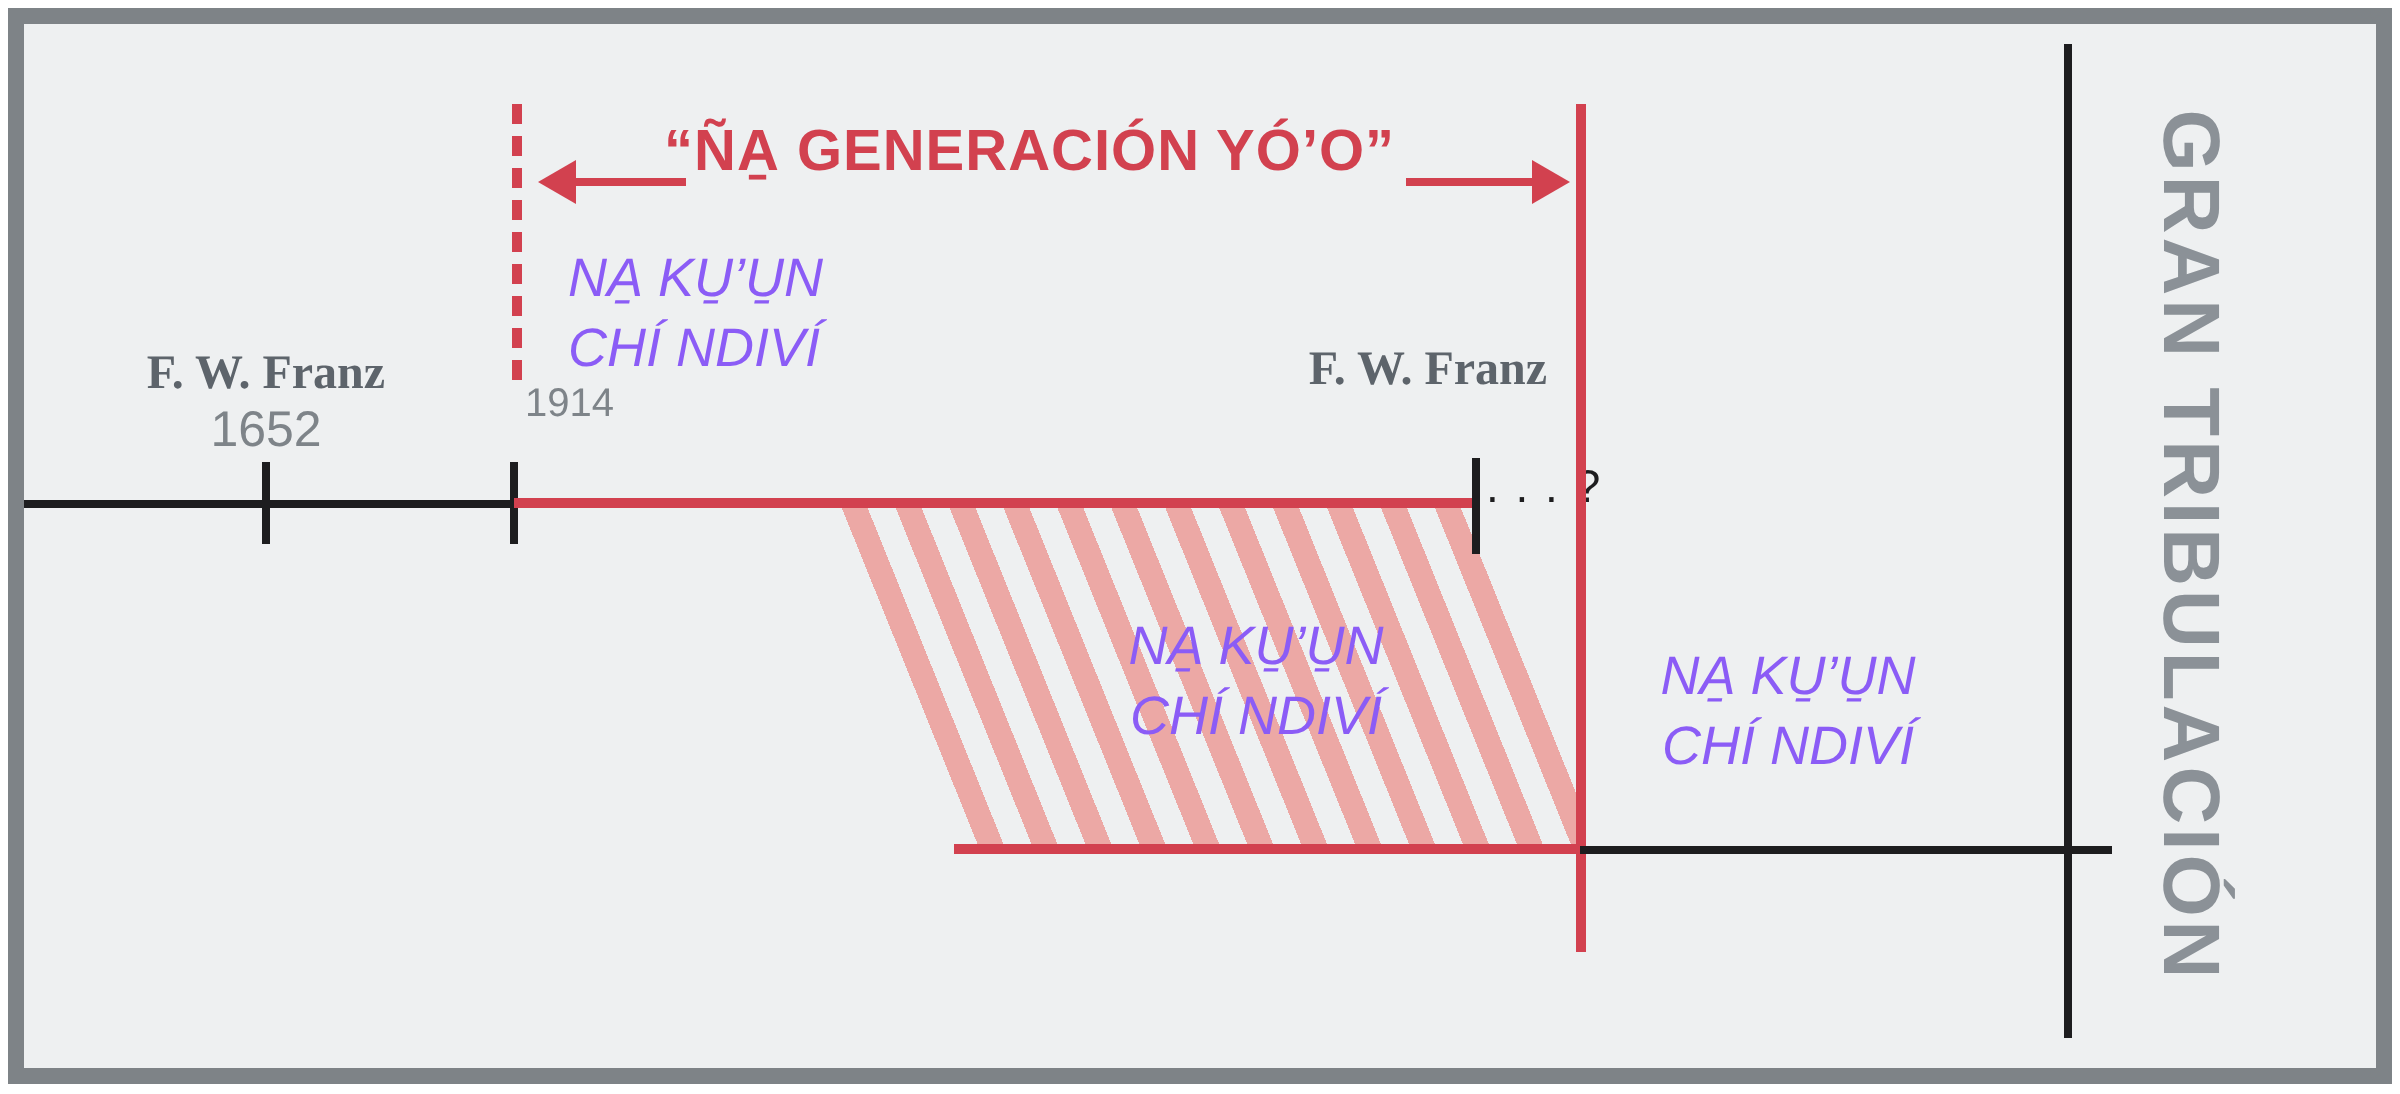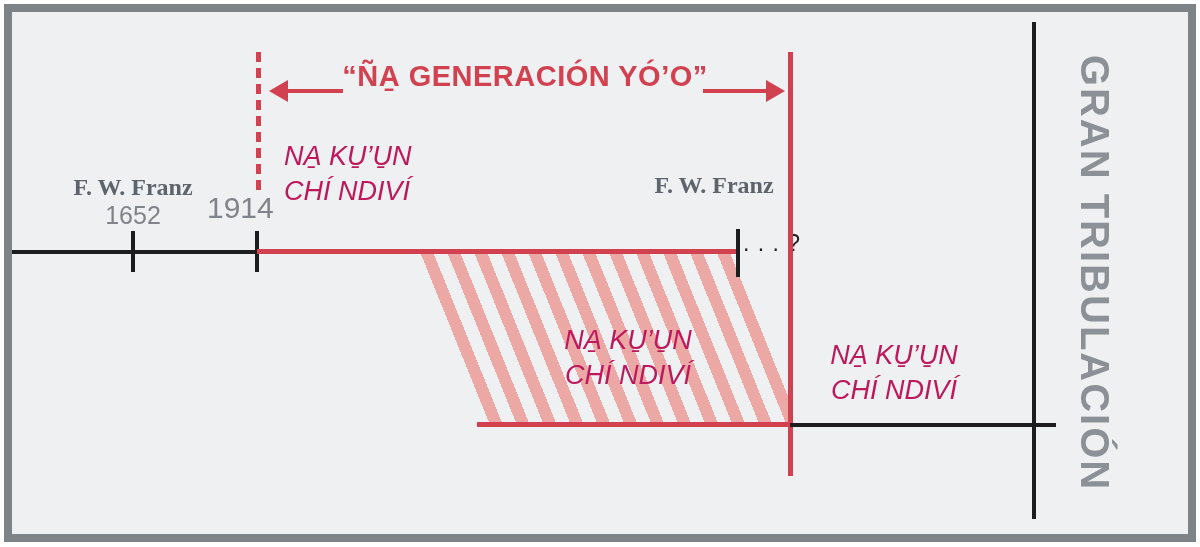--- a/index.html
+++ b/index.html
@@ -35,46 +35,45 @@
   .arrowhead-right {
     left: 766px; top: 80px; width: 0; height: 0;
     border-top: 11px solid transparent;
     border-bottom: 11px solid transparent;
     border-left: 19px solid #d2414f;
   }
   .arrow-line-left  { left: 287px; top: 89px; width: 56px; height: 4px; background: #d2414f; }
   .arrow-line-right { left: 703px; top: 89px; width: 65px; height: 4px; background: #d2414f; }
   .generation-title {
     left: 332px; top: 60px; width: 386px;
-    text-align: center;
+    text-align: left;
     font-size: 29px; font-weight: 700; letter-spacing: 0.5px;
     color: #d2414f; white-space: nowrap;
   }
 
   
   .anointed {
     font-style: italic;
-    color: #be185d;
+    color: #8b5cf6;
     font-size: 27px;
     line-height: 35px;
     white-space: nowrap;
-    margin-top: 17px;
   }
   .anointed-1914 { left: 284px; top: 122px; text-align: left; }
   .anointed-overlap { left: 528px; top: 306px; width: 200px; text-align: center; }
   .anointed-future { left: 812px; top: 321px; width: 164px; text-align: center; }
 
   
   .marker-label { text-align: center; white-space: nowrap; }
   .marker-name { font-weight: 700; font-size: 24px; color: #5d646b; font-family: Liberation Serif, serif; }
   .marker-year { font-size: 25px; color: #7e8489; }
   .franz-1893 { left: 53px;  top: 174px; width: 160px; }
   .franz-1992 { left: 634px; top: 172px; width: 160px; }
-  .year-1914  { left: 207px; top: 191px; width: 100px; text-align: left;
-                font-size: 30px; color: #7e8489; }
+  .year-1914  { left: 207px; top: 191px; width: 100px; text-align: right;
+                font-size: 20px; color: #7e8489; }
 
   
   .timeline-black { left: 12px; top: 250px; width: 246px; height: 4px; background: #1d1d1f; }
   .tick { width: 4px; background: #1d1d1f; }
   .tick-1893 { left: 131px; top: 231px; height: 41px; }
   .tick-1914 { left: 255px; top: 231px; height: 41px; }
   .tick-1992 { left: 736px; top: 229px; height: 48px; }
   .timeline-red { left: 257px; top: 249px; width: 482px; height: 5px; background: #d2414f; }
   .ellipsis { left: 743px; top: 230px; font-size: 23px; color: #1d1d1f;
               letter-spacing: 1px; white-space: nowrap; }

